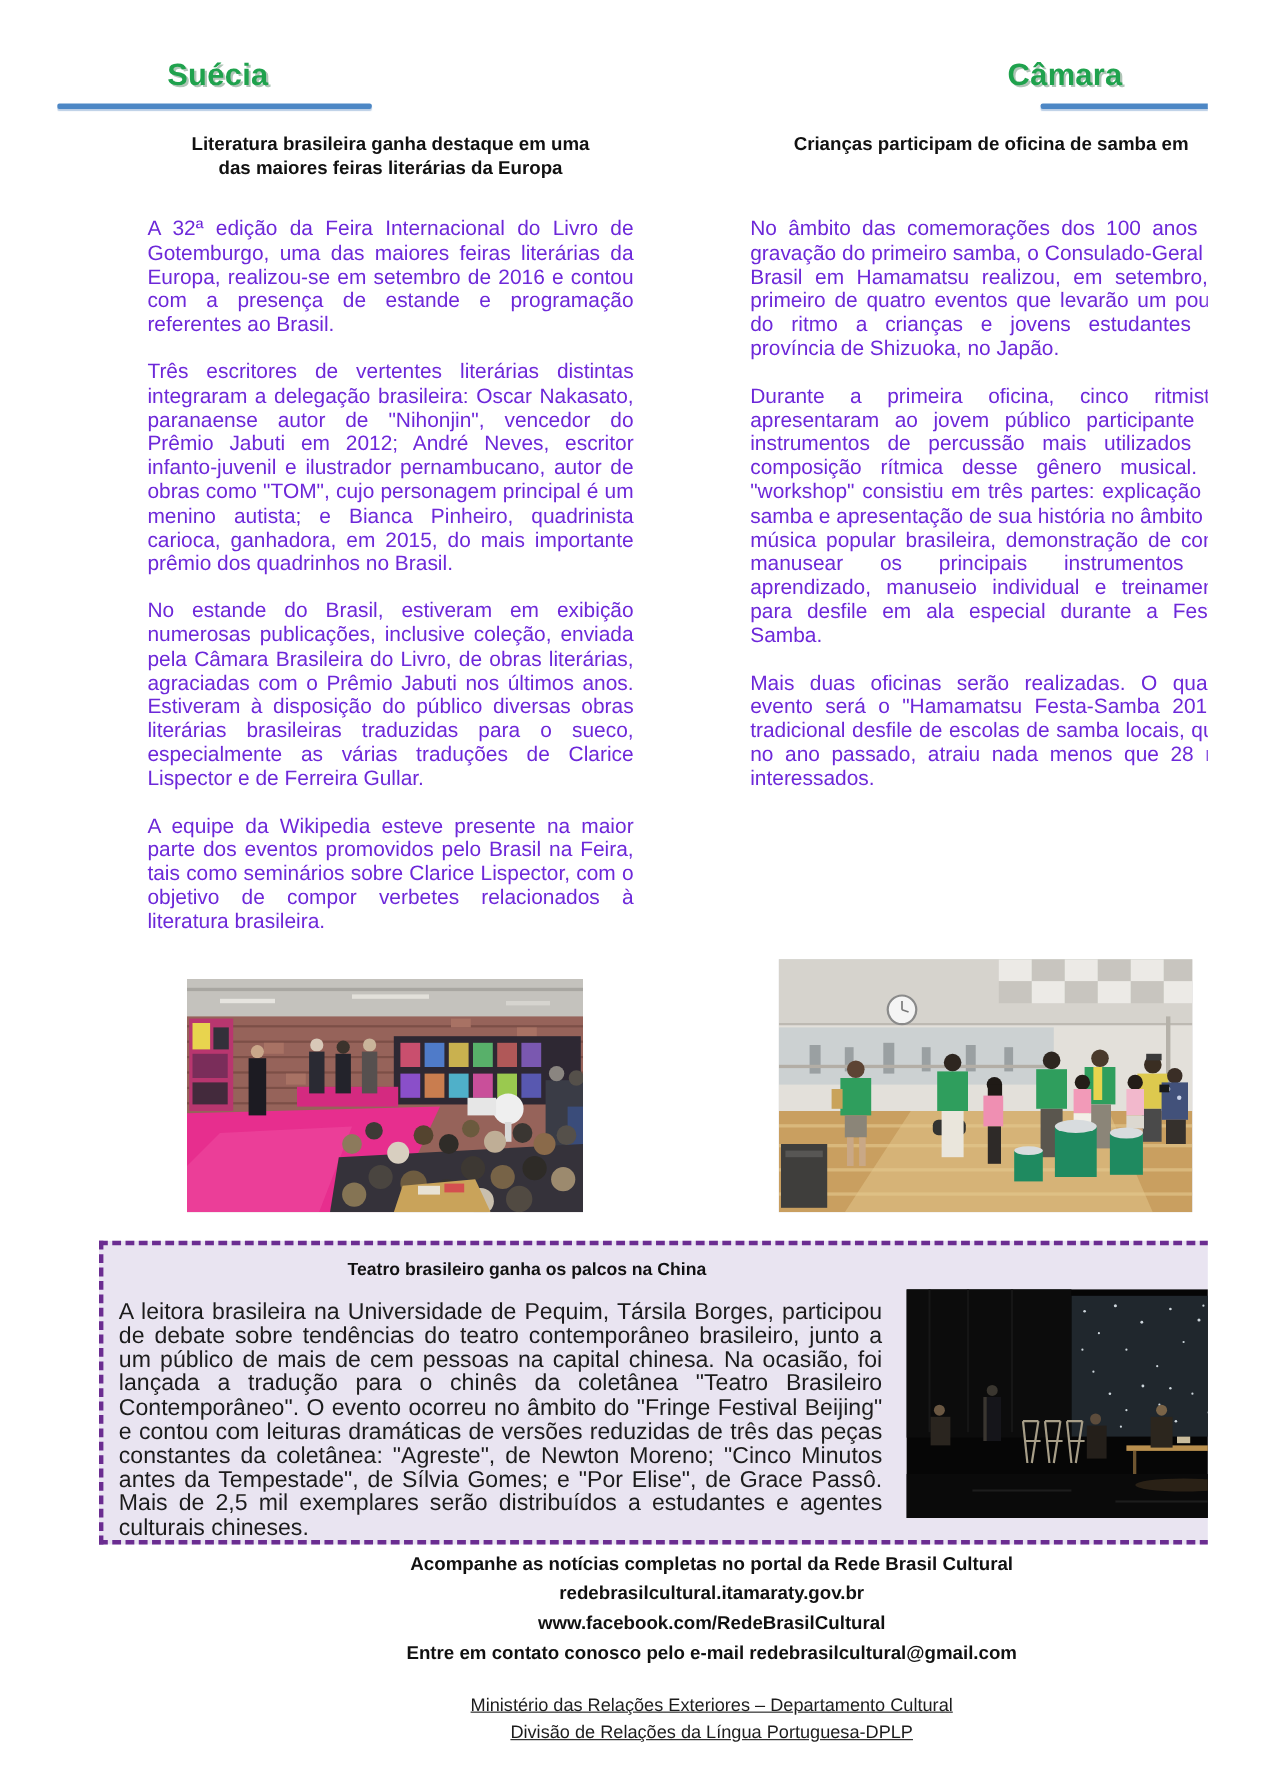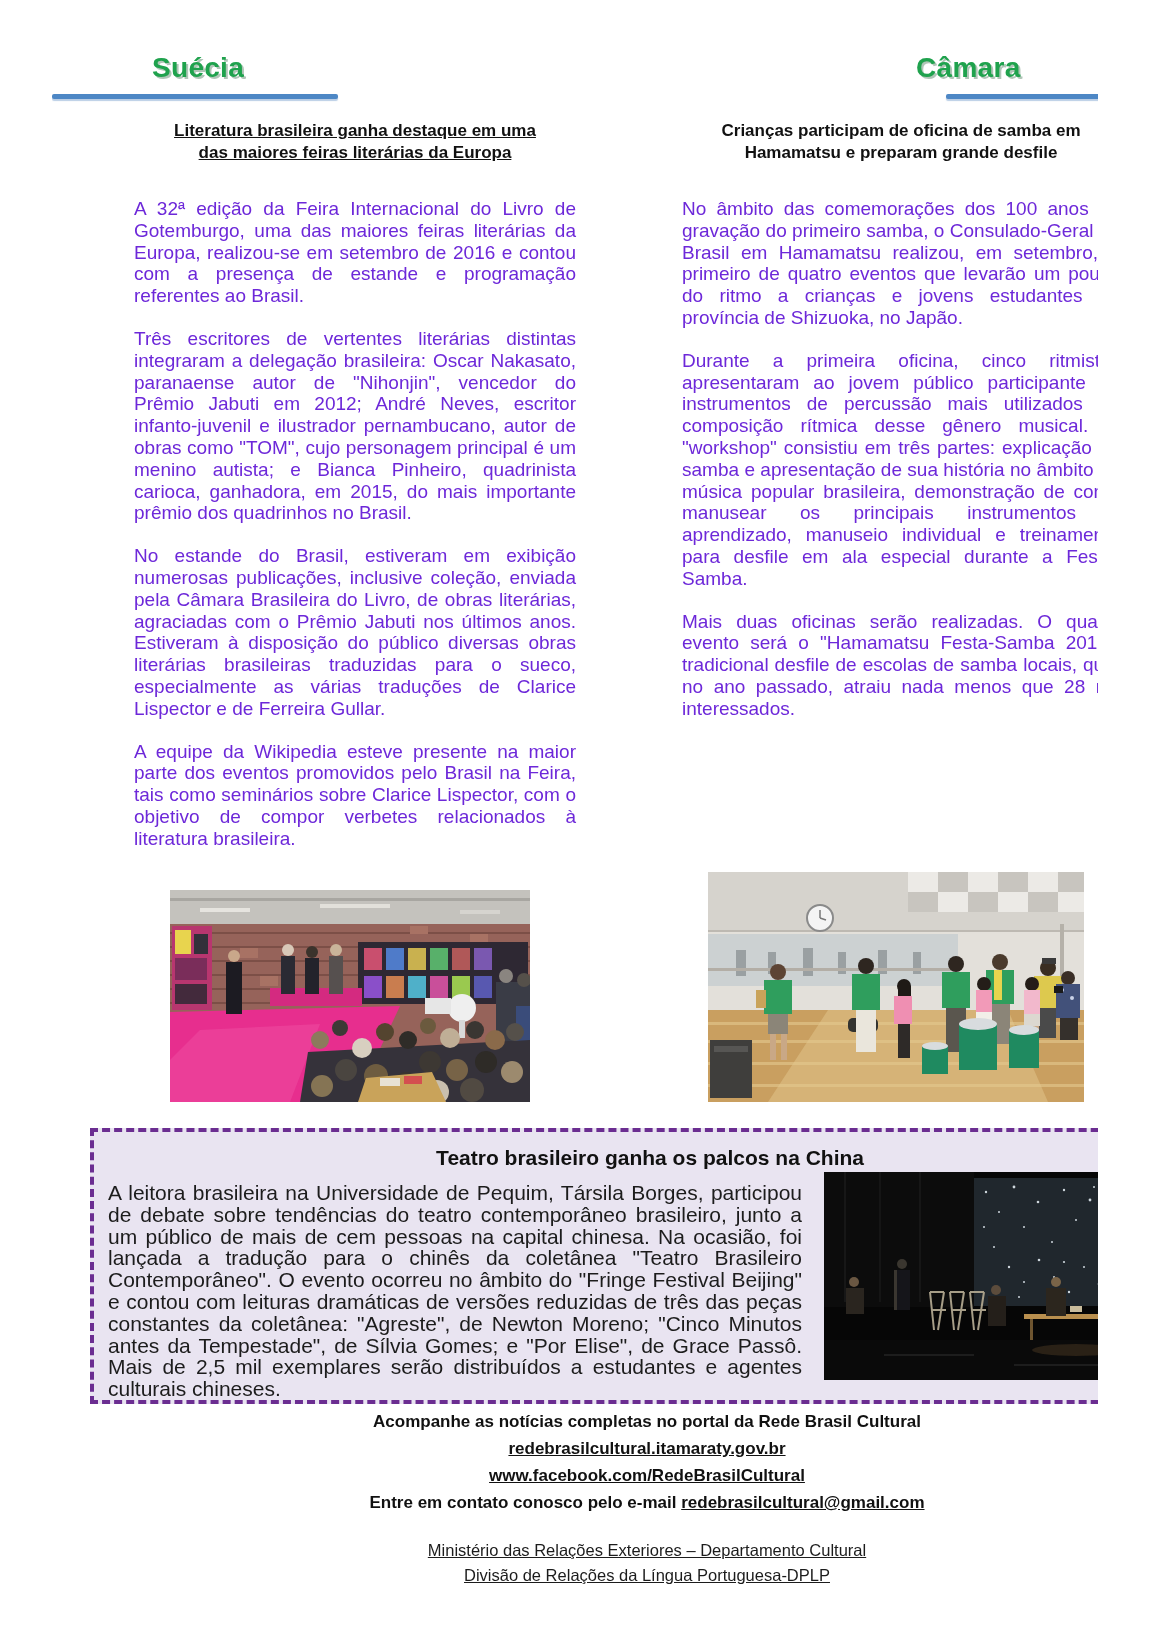--- a/index.html
+++ b/index.html
@@ -19,21 +19,21 @@
     position:absolute; top:94px; height:5px; background:#4d87c5;
     border-radius:2px; box-shadow:0 2px 1px rgba(130,165,210,.55);
   }
   .rule-left  { left:0;   width:286px; }
   .rule-right { left:894px; width:256px; }
   
   .headline {
     position:absolute; top:120px; font-size:17px; font-weight:bold;
     text-align:center; line-height:22px; color:#111;
   }
-  .headline-left  { left:82px;  width:442px;text-decoration:underline; }
+  .headline-left  { left:82px;  width:442px; }
   .headline-right { left:624px; width:450px; }
   .headline span { display:block; }
   
   .col {
     position:absolute; top:198px; font-size:19px; line-height:21.8px;
     text-align:justify; color:#6d28d9;
   }
   .col-left  { left:82px;  width:442px; }
   .col-right { left:630px; width:438px; }
   .col p { margin:0 0 21px 0; }
@@ -41,34 +41,34 @@
   .photo { position:absolute; overflow:hidden; background:#ccc; }
   .photo svg { display:block; width:100%; height:100%; }
   .photo-left  { left:118px; top:890px; width:360px; height:212px; }
   .photo-right { left:656px; top:872px; width:376px; height:230px; }
   
   .china-box {
     position:absolute; left:38px; top:1128px; width:1069px; height:276px;
     box-sizing:border-box; background:#e9e4f1; border:4px dashed #6b2d91;
   }
   .china-title {
-    position:absolute; left:0; top:14px; width:770px; text-align:right;
-    font-size:21px; font-weight:bold; color:#111;
+    position:absolute; left:0; top:14px; width:770px; text-align:center;
+    font-size:16px; font-weight:bold; color:#111;
   }
   .china-text {
     position:absolute; left:14px; top:50px; width:694px;
     font-size:21px; line-height:21.8px; text-align:justify; color:#1c1c1c;
   }
   .china-photo { position:absolute; left:730px; top:40px; width:327px; height:208px; }
   
   .footer-block {
     position:absolute; left:40px; top:1408px; width:1110px; text-align:center;
     font-size:17px; font-weight:bold; line-height:27px; color:#111;
   }
-  .footer-block a { color:#111; text-decoration:underline; cursor:pointer; }
+  .footer-block a { color:#111; cursor:pointer; }
   .ministry {
     position:absolute; left:40px; top:1538px; width:1110px; text-align:center;
     font-size:16.5px; line-height:25px; color:#1c1c1c;text-decoration:underline;
   }
   .page-num { position:absolute; left:1098px; top:1568px; font-size:17px; color:#1c1c1c; }
 </style>
 </head>
 <body>
 
 <div class="page">
@@ -77,21 +77,20 @@
   <div class="country country-right">Câmara</div>
   <div class="rule rule-left"></div>
   <div class="rule rule-right"></div>
 
   <div class="headline headline-left">
     <span>Literatura brasileira ganha destaque em uma</span>
     <span>das maiores feiras literárias da Europa</span>
   </div>
   <div class="headline headline-right">
     <span>Crianças participam de oficina de samba em</span>
-    <span>Hamamatsu e preparam grande desfile</span>
   </div>
 
   <div class="col col-left">
     <p>A 32ª edição da Feira Internacional do Livro de Gotemburgo, uma das maiores feiras literárias da Europa, realizou-se em setembro de 2016 e contou com a presença de estande e programação referentes ao Brasil.</p>
     <p>Três escritores de vertentes literárias distintas integraram a delegação brasileira: Oscar Nakasato, paranaense autor de "Nihonjin", vencedor do Prêmio Jabuti em 2012; André Neves, escritor infanto-juvenil e ilustrador pernambucano, autor de obras como "TOM", cujo personagem principal é um menino autista; e Bianca Pinheiro, quadrinista carioca, ganhadora, em 2015, do mais importante prêmio dos quadrinhos no Brasil.</p>
     <p>No estande do Brasil, estiveram em exibição numerosas publicações, inclusive coleção, enviada pela Câmara Brasileira do Livro, de obras literárias, agraciadas com o Prêmio Jabuti nos últimos anos. Estiveram à disposição do público diversas obras literárias brasileiras traduzidas para o sueco, especialmente as várias traduções de Clarice Lispector e de Ferreira Gullar.</p>
     <p>A equipe da Wikipedia esteve presente na maior parte dos eventos promovidos pelo Brasil na Feira, tais como seminários sobre Clarice Lispector, com o objetivo de compor verbetes relacionados à literatura brasileira.</p>
   </div>
 
   <div class="col col-right">

